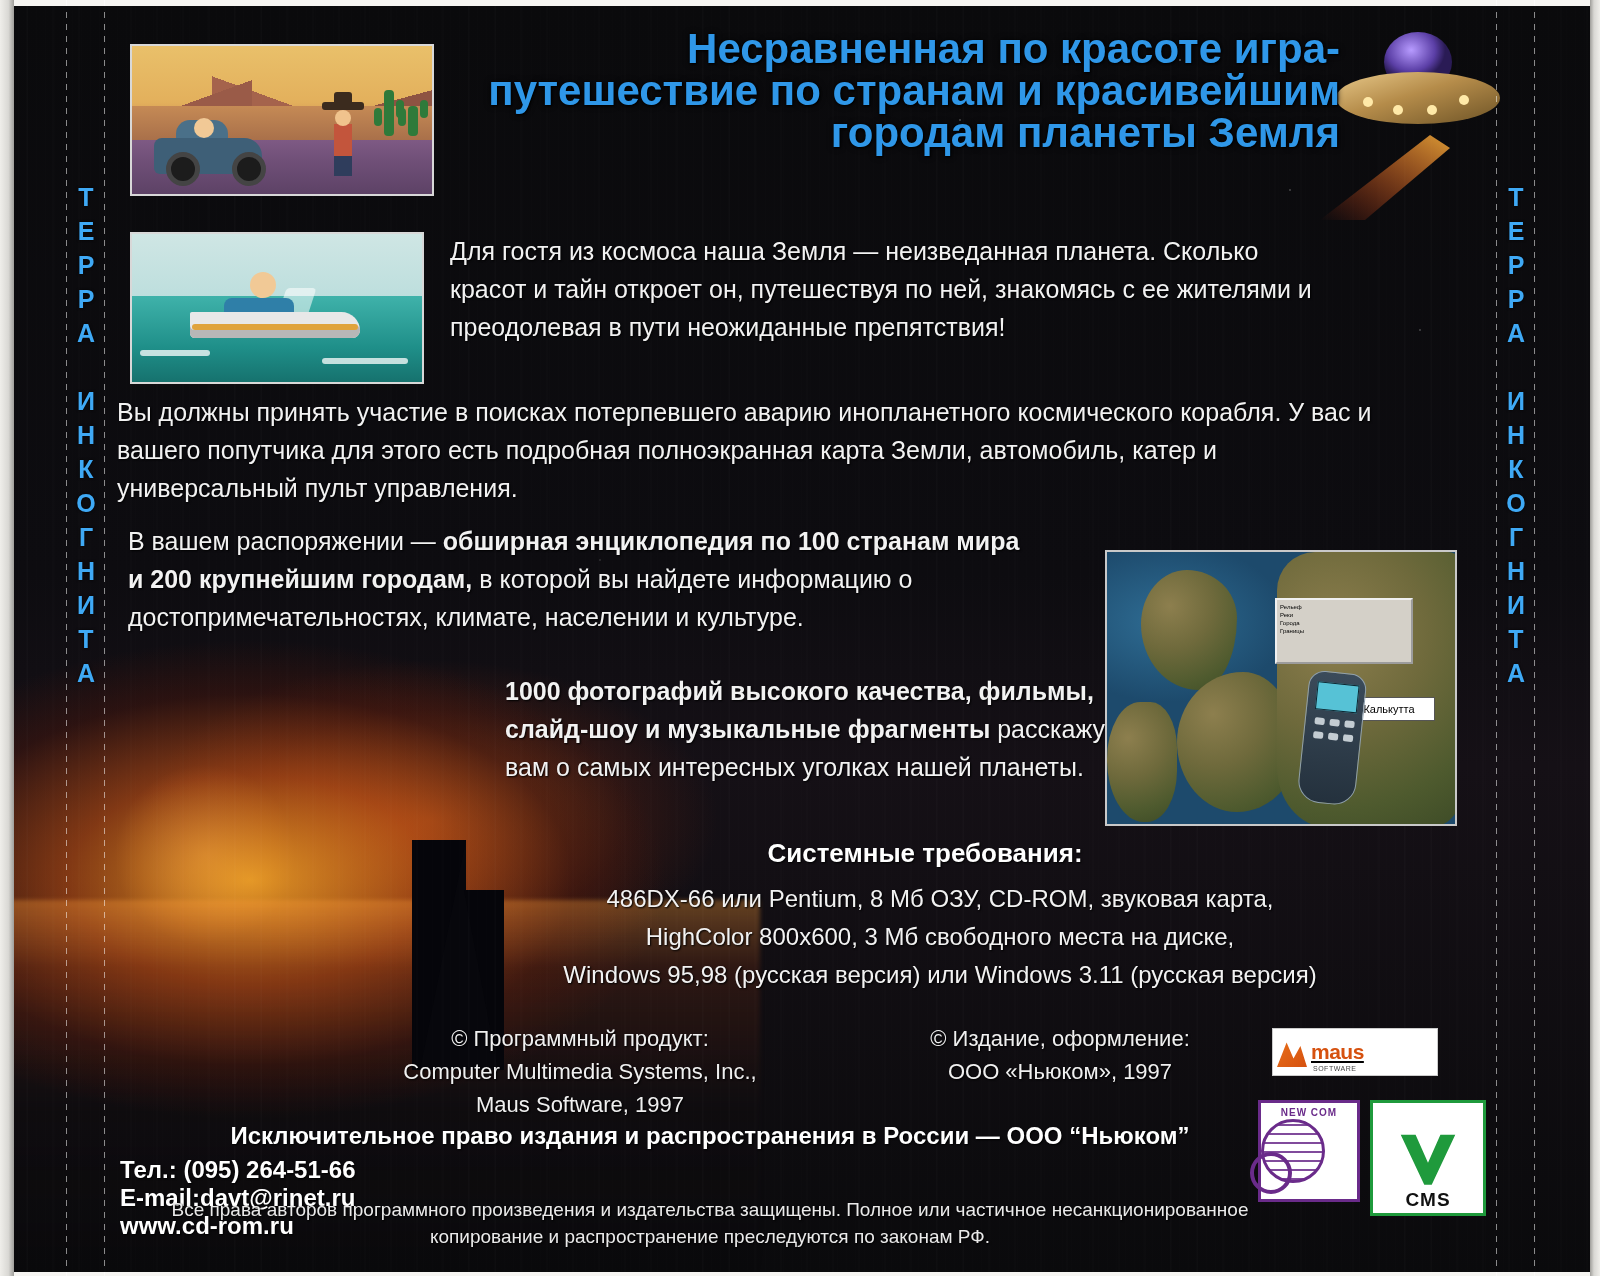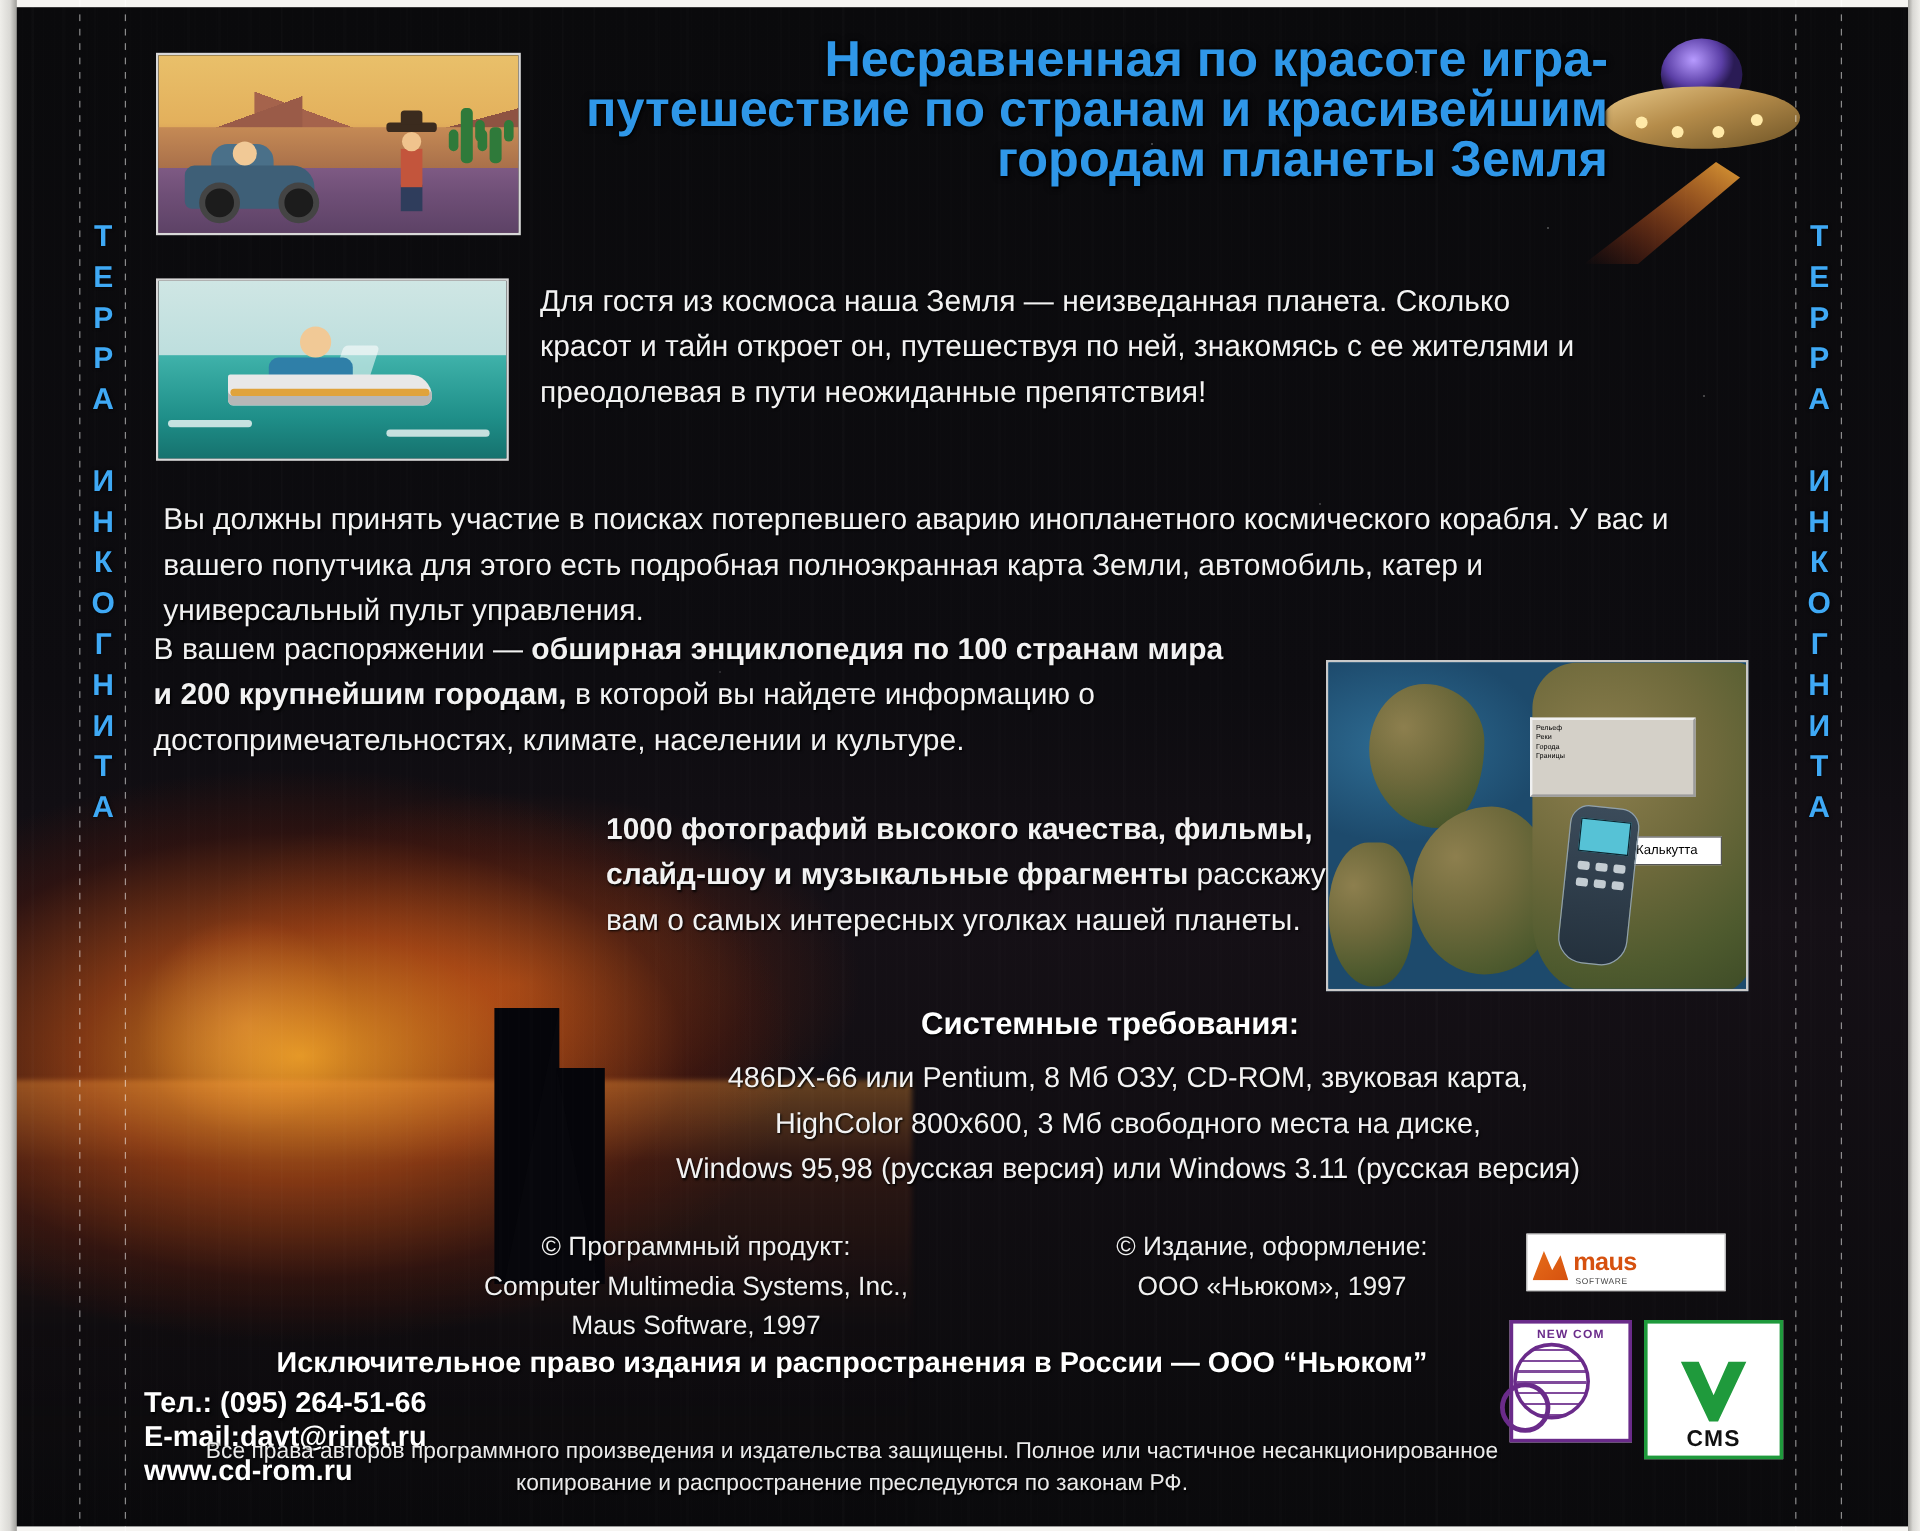--- a/index.html
+++ b/index.html
@@ -215,21 +215,21 @@
 
   
   .para {
     position: absolute;
     color: #f2f2f2;
     font-size: 25px;
     line-height: 38px;
     text-shadow: 1px 1px 2px rgba(0,0,0,.95);
   }
   .para-1 { left: 450px; top: 232px; width: 890px; }
-  .para-2 { left: 136px; top: 393px; width: 1285px; margin-top: 21px; }
+  .para-2 { left: 117px; top: 393px; width: 1285px; }
   .para-3 { left: 128px; top: 522px; width: 900px; }
   .para-4 { left: 505px; top: 672px; width: 640px; }
   .para b { font-weight: bold; }
 
   
   .map-shot {
     position: absolute;
     left: 1105px; top: 550px;
     width: 348px; height: 272px;
     border: 2px solid #c9c9c9;
@@ -313,21 +313,21 @@
   .legal {
     position:absolute; left: 130px; top: 1196px; width: 1160px;
     text-align: center; color: #eaeaea; font-size: 19px; line-height: 27px;
     text-shadow: 1px 1px 2px #000;
   }
 
   
   .logo-maus {
     position:absolute; left: 1272px; top: 1028px; width: 160px; height: 46px;
     background: #fff; border: 1px solid #ccc;
-    display:flex; align-items:center; gap:4px; padding-left:4px;
+    display:flex; align-items:center; gap:4px; padding-left:4px;text-decoration:underline;
   }
   .logo-maus .mark {
     width: 30px; height: 30px;
     background: linear-gradient(135deg,#e8701a 0%, #d6510f 100%);
     clip-path: polygon(0 100%, 32% 18%, 55% 72%, 78% 30%, 100% 100%);
   }
   .logo-maus .txt { font-weight: bold; font-size: 21px; color: #d6510f; letter-spacing: -0.5px; }
   .logo-maus .sub { position:absolute; left: 40px; bottom: 3px; font-size: 7px; color:#444; letter-spacing: .5px; }
 
   .logo-newcom {

